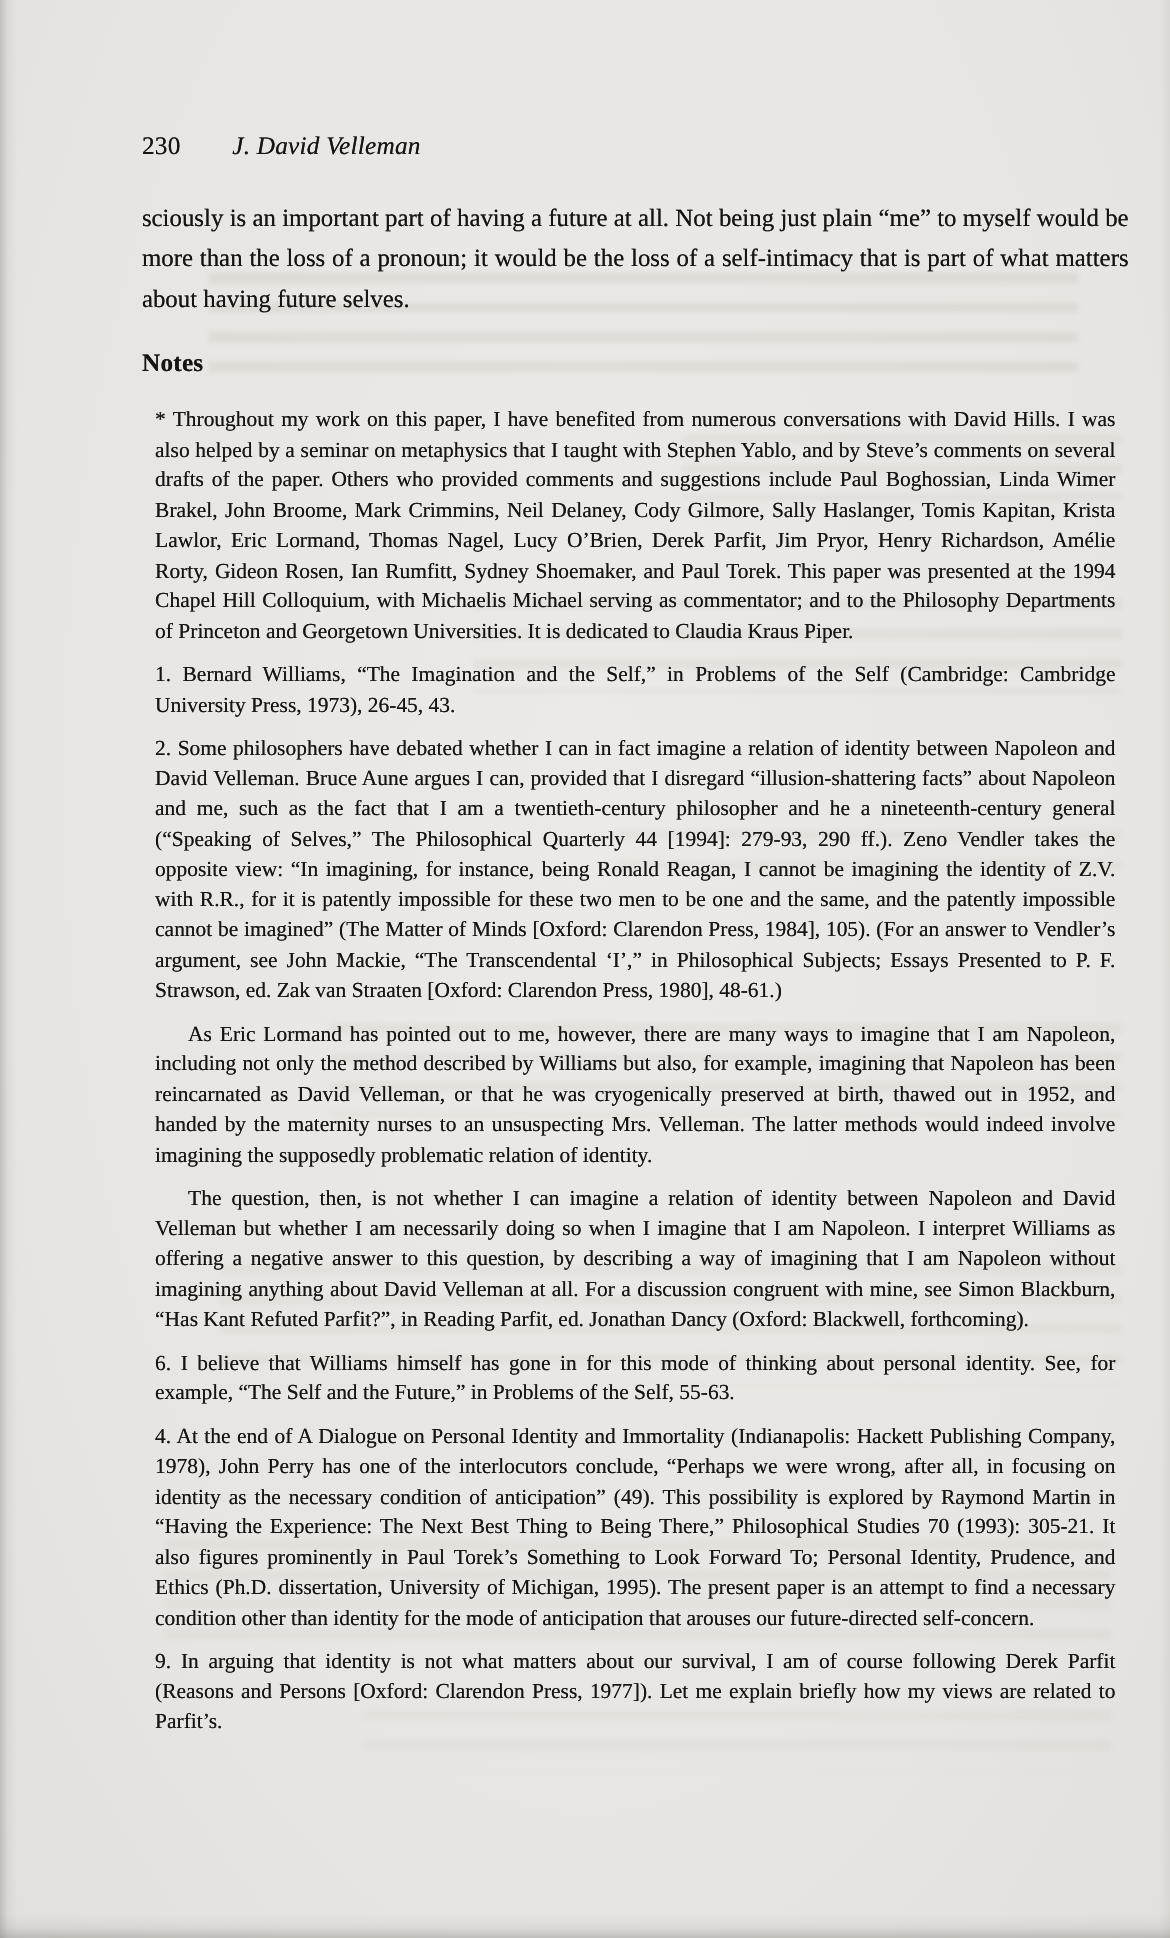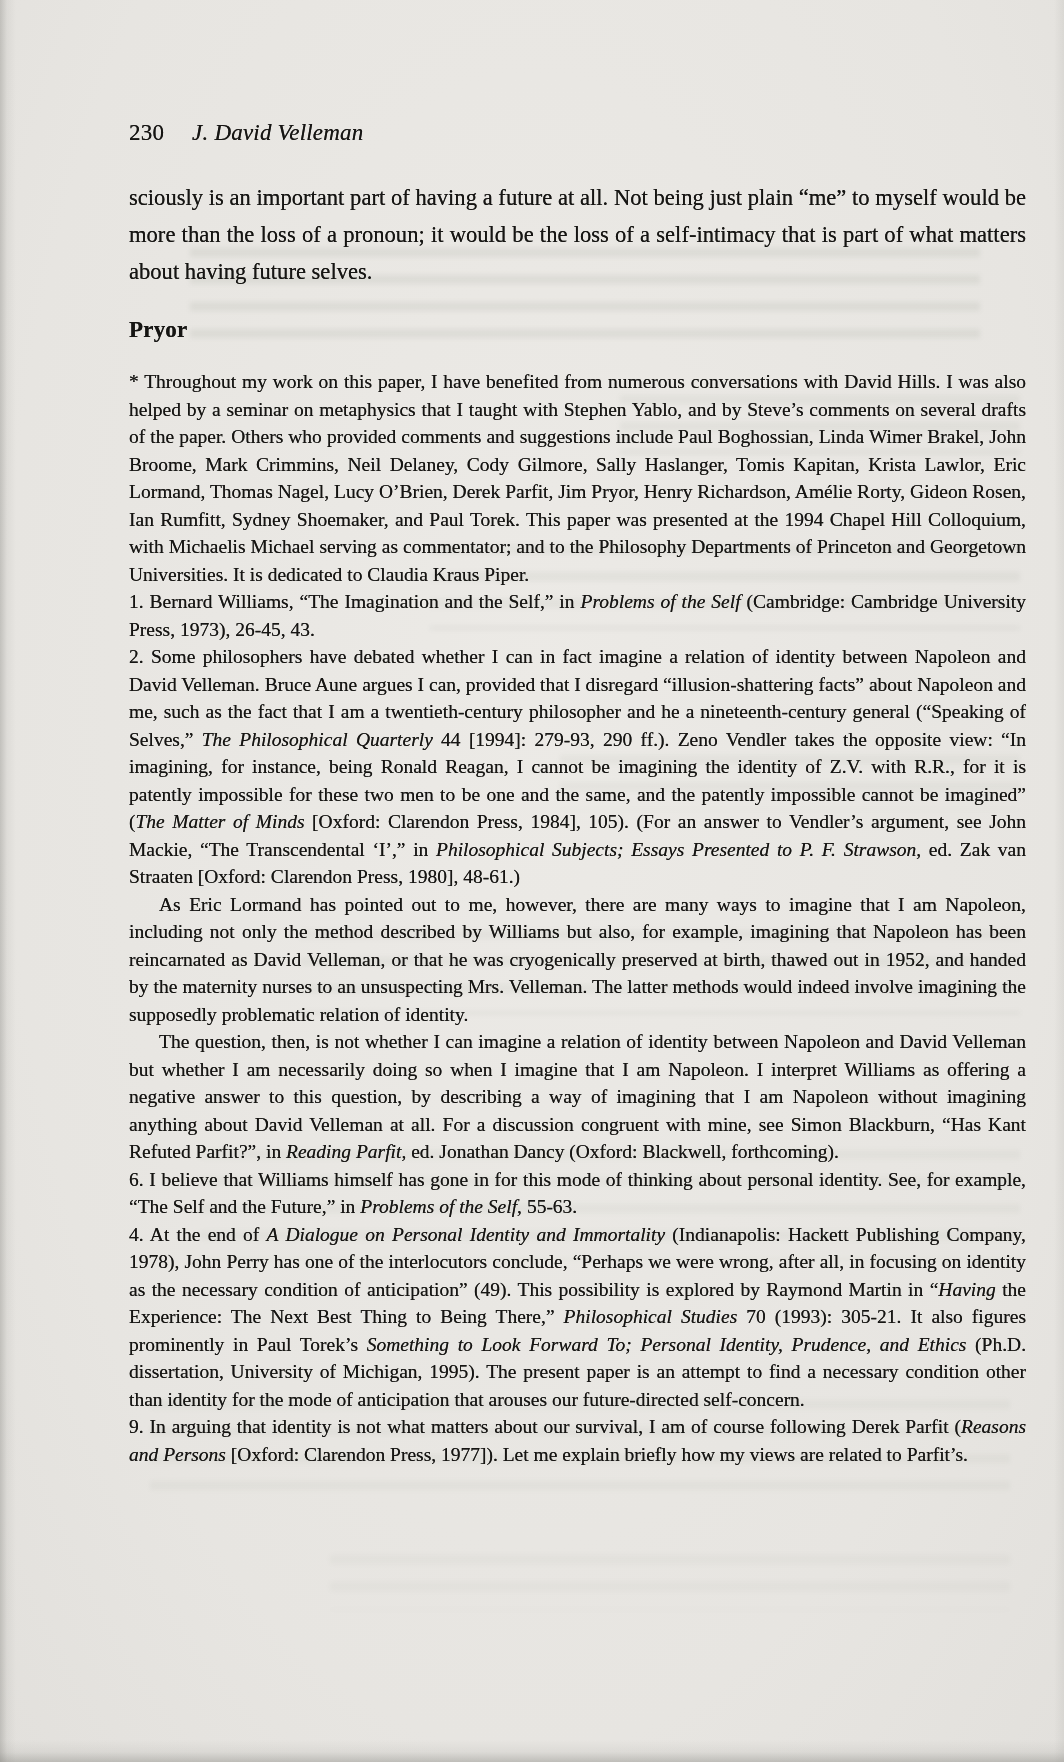--- a/index.html
+++ b/index.html
@@ -37,20 +37,21 @@
     top: 120px;
     width: 897px;
   }
 
   .running-header {
     display: flex;
     align-items: baseline;
     font-size: 23px;
     letter-spacing: 0.2px;
     text-shadow: 0 0 0.5px rgba(20,20,18,0.85);
+    gap: 19px;
   }
   .running-header .page-num { font-style: normal; }
   .running-header .author   { font-style: italic; margin-left: 28px; text-align: right; }
 
   .body-par {
     margin: 33px 0 0 0;
     font-size: 22.6px;
     line-height: 37px;
     text-align: justify;
     text-shadow: 0 0 0.5px rgba(20,20,18,0.85);
@@ -64,23 +65,23 @@
     text-shadow: 0 0 0.4px rgba(20,20,18,0.8);
   }
 
   .notes {
     margin-top: 25px;
     font-size: 19.5px;
     line-height: 27.5px;
     text-align: justify;
     text-shadow: 0 0 0.45px rgba(20,20,18,0.8);
   }
-  .notes p { margin: 0; }
+  .notes p { margin: 12px; }
   .notes p.indent { text-indent: 30px; }
-  .it { font-style: italic; }
+  .it { }
 </style>
 </head>
 <body>
 
 <div class="page">
 
   <div class="smudge" style="left:190px; top:248px; width:790px; height:90px;"></div>
   <div class="smudge" style="left:620px; top:395px; width:400px; height:60px; opacity:.35;"></div>
   <div class="smudge" style="left:430px; top:545px; width:590px; height:85px; opacity:.4;"></div>
   <div class="smudge" style="left:560px; top:755px; width:460px; height:55px; opacity:.3;"></div>
@@ -91,21 +92,21 @@
 
   <div class="content">
 
     <div class="running-header">
       <span class="page-num">230</span>
       <span class="author it">J. David Velleman</span>
     </div>
 
     <p class="body-par">sciously is an important part of having a future at all. Not being just plain “me” to myself would be more than the loss of a pronoun; it would be the loss of a self-intimacy that is part of what matters about having future selves.</p>
 
-    <h2 class="notes-heading">Pryor</h2>
+    <h2 class="notes-heading">Notes</h2>
 
     <div class="notes">
       <p><span>* Throughout my work on this paper, I have benefited from numerous conversations with David Hills. I was also helped by a seminar on metaphysics that I taught with Stephen Yablo, and by Steve’s comments on several drafts of the paper. Others who provided comments and suggestions include Paul Boghossian, Linda Wimer Brakel, John Broome, Mark Crimmins, Neil Delaney, Cody Gilmore, Sally Haslanger, Tomis Kapitan, Krista Lawlor, Eric Lormand, Thomas Nagel, Lucy O’Brien, Derek Parfit, Jim Pryor, Henry Richardson, Amélie Rorty, Gideon Rosen, Ian Rumfitt, Sydney Shoemaker, and Paul Torek. This paper was presented at the 1994 Chapel Hill Colloquium, with Michaelis Michael serving as commentator; and to the Philosophy Departments of Princeton and Georgetown Universities. It is dedicated to Claudia Kraus Piper.</span></p>
       <p><span>1. Bernard Williams, “The Imagination and the Self,” in </span><span class="it">Problems of the Self</span><span> (Cambridge: Cambridge University Press, 1973), 26-45, 43.</span></p>
       <p><span>2. Some philosophers have debated whether I can in fact imagine a relation of identity between Napoleon and David Velleman. Bruce Aune argues I can, provided that I disregard “illusion-shattering facts” about Napoleon and me, such as the fact that I am a twentieth-century philosopher and he a nineteenth-century general (“Speaking of Selves,” </span><span class="it">The Philosophical Quarterly</span><span> 44 [1994]: 279-93, 290 ff.). Zeno Vendler takes the opposite view: “In imagining, for instance, being Ronald Reagan, I cannot be imagining the identity of Z.V. with R.R., for it is patently impossible for these two men to be one and the same, and the patently impossible cannot be imagined” (</span><span class="it">The Matter of Minds</span><span> [Oxford: Clarendon Press, 1984], 105). (For an answer to Vendler’s argument, see John Mackie, “The Transcendental ‘I’,” in </span><span class="it">Philosophical Subjects; Essays Presented to P. F. Strawson,</span><span> ed. Zak van Straaten [Oxford: Clarendon Press, 1980], 48-61.)</span></p>
       <p class="indent"><span>As Eric Lormand has pointed out to me, however, there are many ways to imagine that I am Napoleon, including not only the method described by Williams but also, for example, imagining that Napoleon has been reincarnated as David Velleman, or that he was cryogenically preserved at birth, thawed out in 1952, and handed by the maternity nurses to an unsuspecting Mrs. Velleman. The latter methods would indeed involve imagining the supposedly problematic relation of identity.</span></p>
       <p class="indent"><span>The question, then, is not whether I can imagine a relation of identity between Napoleon and David Velleman but whether I am necessarily doing so when I imagine that I am Napoleon. I interpret Williams as offering a negative answer to this question, by describing a way of imagining that I am Napoleon without imagining anything about David Velleman at all. For a discussion congruent with mine, see Simon Blackburn, “Has Kant Refuted Parfit?”, in </span><span class="it">Reading Parfit,</span><span> ed. Jonathan Dancy (Oxford: Blackwell, forthcoming).</span></p>
       <p><span>6. I believe that Williams himself has gone in for this mode of thinking about personal identity. See, for example, “The Self and the Future,” in </span><span class="it">Problems of the Self,</span><span> 55-63.</span></p>
       <p><span>4. At the end of </span><span class="it">A Dialogue on Personal Identity and Immortality</span><span> (Indianapolis: Hackett Publishing Company, 1978), John Perry has one of the interlocutors conclude, “Perhaps we were wrong, after all, in focusing on identity as the necessary condition of anticipation” (49). This possibility is explored by Raymond Martin in “</span><span class="it">Having</span><span> the Experience: The Next Best Thing to Being There,” </span><span class="it">Philosophical Studies</span><span> 70 (1993): 305-21. It also figures prominently in Paul Torek’s </span><span class="it">Something to Look Forward To; Personal Identity, Prudence, and Ethics</span><span> (Ph.D. dissertation, University of Michigan, 1995). The present paper is an attempt to find a necessary condition other than identity for the mode of anticipation that arouses our future-directed self-concern.</span></p>
       <p><span>9. In arguing that identity is not what matters about our survival, I am of course following Derek Parfit (</span><span class="it">Reasons and Persons</span><span> [Oxford: Clarendon Press, 1977]). Let me explain briefly how my views are related to Parfit’s.</span></p>

